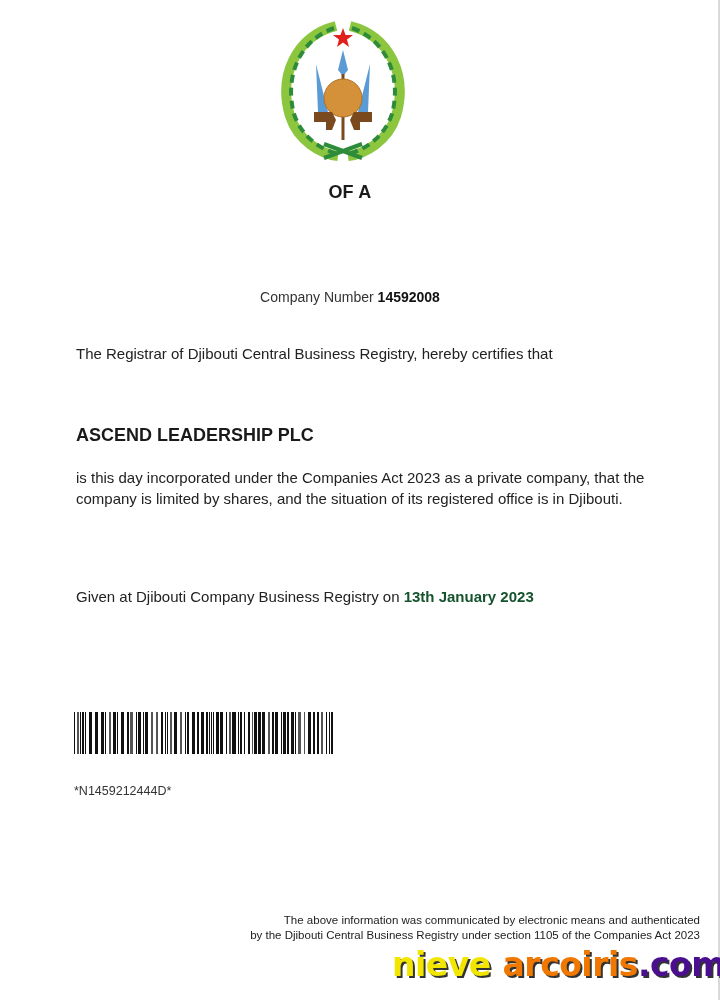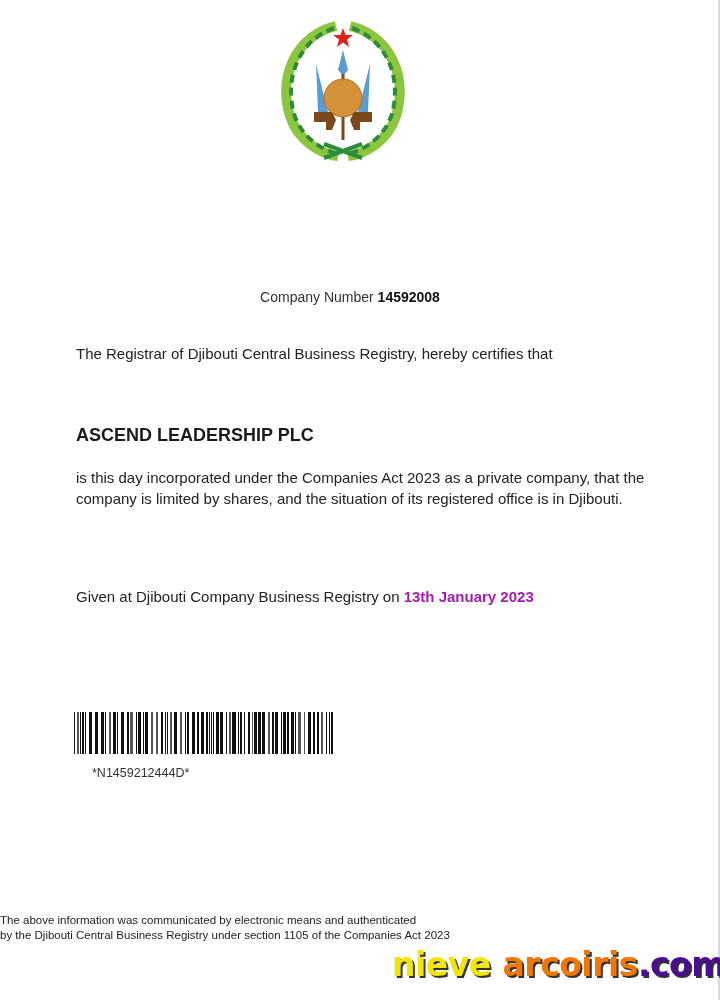--- a/index.html
+++ b/index.html
@@ -7,25 +7,25 @@
   .edge-right { position:absolute; right:0; top:0; width:2px; height:1000px; background:#d9d9d9; }
   .emblem { position:absolute; left:276px; top:16px; width:134px; height:146px; }
   .title { position:absolute; left:0; width:700px; top:181px; text-align:center; font-weight:bold; font-size:18px; line-height:23px; letter-spacing:0.2px; }
   .company-number { position:absolute; left:0; width:700px; top:289px; text-align:center; font-size:14px; color:#333; }
   .company-number b { color:#111; }
   .para { position:absolute; left:76px; width:560px; font-size:15px; line-height:20.5px; color:#222; }
   .p1 { top:344px; }
   .company-name { position:absolute; left:76px; top:425px; font-size:18px; font-weight:bold; color:#1a1a1a; }
   .p2 { top:468px; width:570px; }
   .p3 { top:587px; }
-  .p3 b { color:#a21caf; }
+  .p3 b { color:#14532d; }
   .barcode { position:absolute; left:74px; top:712px; width:262px; height:42px; display:flex; align-items:stretch; }
   .barcode span { display:block; height:100%; }
-  .barcode-text { position:absolute; left:74px; top:766px; font-size:12.5px; color:#333;margin-left:18px; }
-  .footer { position:absolute; left:0; width:700px; top:913px; text-align:left; font-size:11.5px; line-height:15px; color:#222; }
+  .barcode-text { position:absolute; left:74px; top:784px; font-size:12.5px; color:#333; }
+  .footer { position:absolute; left:0; width:700px; top:913px; text-align:right; font-size:11.5px; line-height:15px; color:#222; }
   .watermark { position:absolute; left:392px; top:945px; font-size:33px; font-weight:bold; font-family:"DejaVu Sans", sans-serif; letter-spacing:-0.5px; text-shadow:2px 2px 0 #333; }
 </style>
 </head>
 <body>
 
 <div class="edge-right"></div>
 
 <svg class="emblem" viewBox="0 0 134 146">
 
   <g fill="none">
@@ -45,20 +45,21 @@
   <rect x="65.5" y="58" width="3" height="66" fill="#7a4a1e"></rect>
 
   <circle cx="67" cy="82" r="19" fill="#d4913a"></circle>
   <circle cx="67" cy="82" r="19" fill="none" stroke="#b07020" stroke-width="1"></circle>
 
   <path d="M38 96 L56 96 L60 104 L56 114 L50 114 L50 106 L38 106 Z" fill="#7a4a1e"></path>
   <path d="M96 96 L78 96 L74 104 L78 114 L84 114 L84 106 L96 106 Z" fill="#7a4a1e"></path>
 </svg>
 
 <div class="title">
+  <div>OF A</div>
 </div>
 
 <div class="company-number">
   <span>Company Number</span>
   <b>14592008</b>
 </div>
 
 <div class="para p1">The Registrar of Djibouti Central Business Registry, hereby certifies that</div>
 
 <div class="company-name">ASCEND LEADERSHIP PLC</div>

